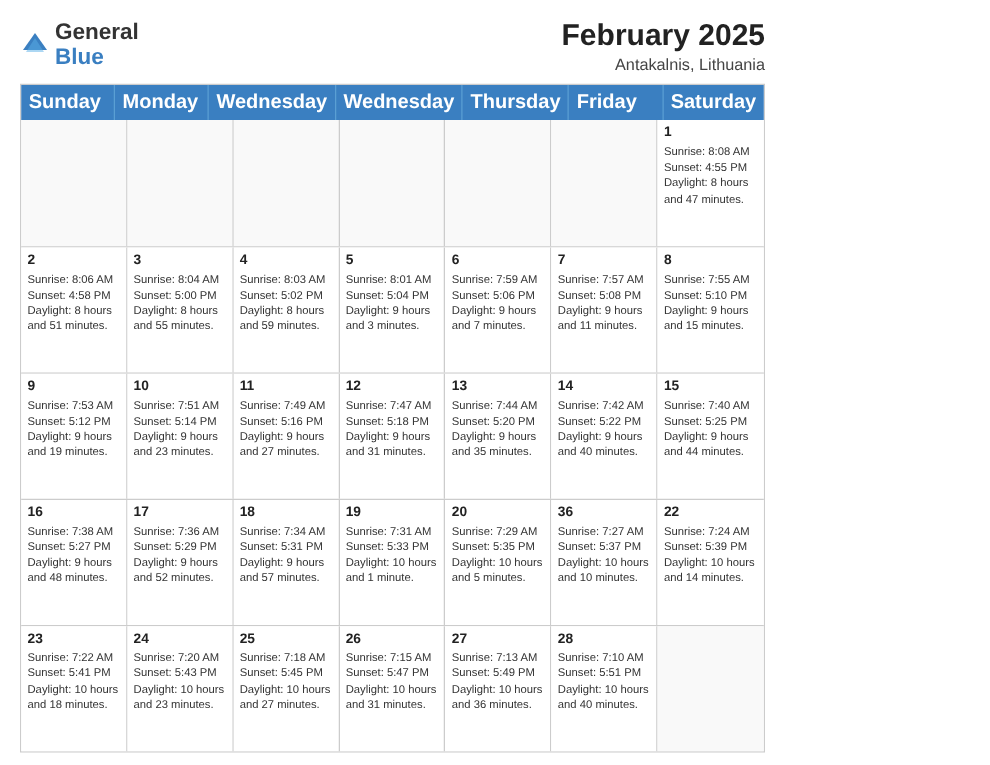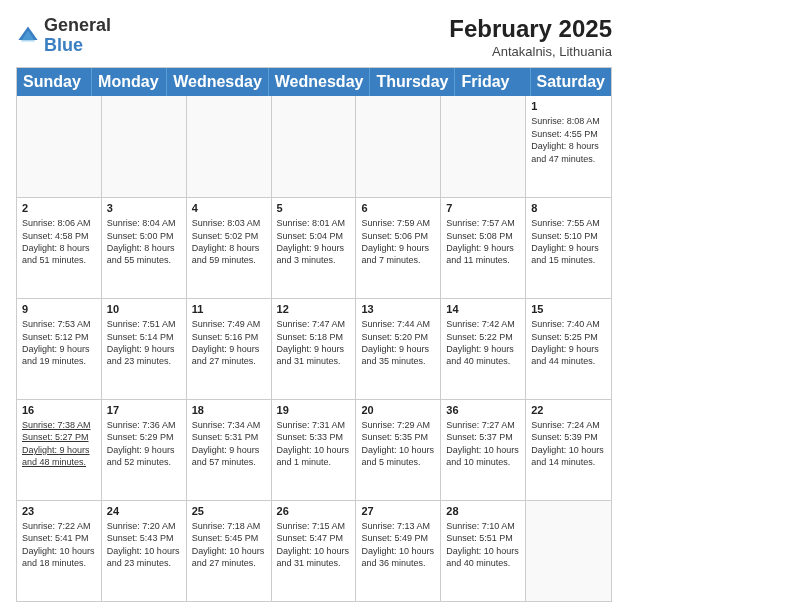--- a/index.html
+++ b/index.html
@@ -192,21 +192,21 @@
 Sunset: 5:20 PM
 Daylight: 9 hours and 35 minutes.</span></div>
           <div class="cal-cell"><span class="day-num">14</span><span class="cell-text" style="white-space: pre-line;">Sunrise: 7:42 AM
 Sunset: 5:22 PM
 Daylight: 9 hours and 40 minutes.</span></div>
           <div class="cal-cell"><span class="day-num">15</span><span class="cell-text" style="white-space: pre-line;">Sunrise: 7:40 AM
 Sunset: 5:25 PM
 Daylight: 9 hours and 44 minutes.</span></div>
         </div>
         <div class="cal-row">
-          <div class="cal-cell"><span class="day-num">16</span><span class="cell-text" style="white-space: pre-line; text-decoration: underline;">Sunrise: 7:38 AM
+          <div class="cal-cell"><span class="day-num">16</span><span class="cell-text" style="white-space: pre-line;">Sunrise: 7:38 AM
 Sunset: 5:27 PM
 Daylight: 9 hours and 48 minutes.</span></div>
           <div class="cal-cell"><span class="day-num">17</span><span class="cell-text" style="white-space: pre-line;">Sunrise: 7:36 AM
 Sunset: 5:29 PM
 Daylight: 9 hours and 52 minutes.</span></div>
           <div class="cal-cell"><span class="day-num">18</span><span class="cell-text" style="white-space: pre-line;">Sunrise: 7:34 AM
 Sunset: 5:31 PM
 Daylight: 9 hours and 57 minutes.</span></div>
           <div class="cal-cell"><span class="day-num">19</span><span class="cell-text" style="white-space: pre-line;">Sunrise: 7:31 AM
 Sunset: 5:33 PM

